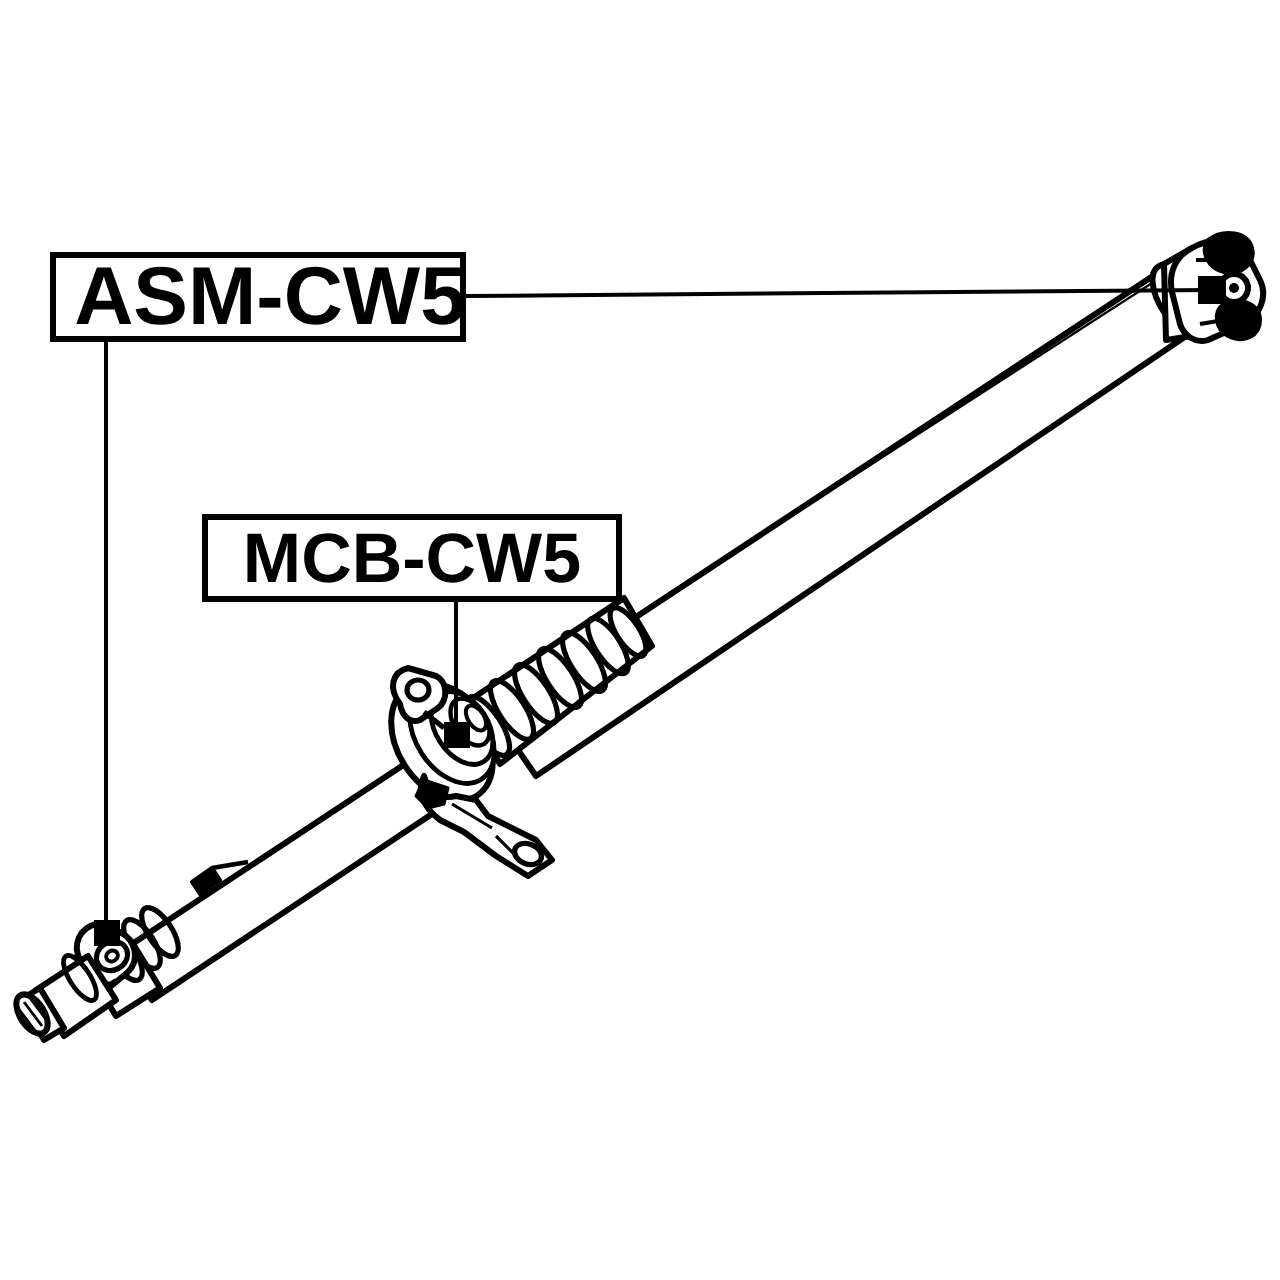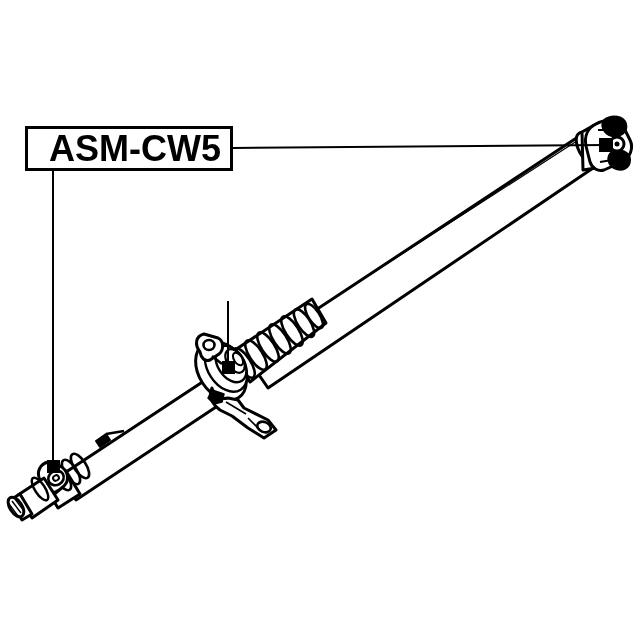--- a/index.html
+++ b/index.html
@@ -42,21 +42,21 @@
     letter-spacing: 0px;
     line-height: 1;
   }
   #callout-asm {
     left: 25px;
     top: 126px;
     width: 208px;
     height: 45px;
   }
   #callout-asm .callout-label {
-    font-size: 36px;
+    font-size: 41px;
     margin-left: 12px;
   }
   #callout-mcb {
     left: 101px;
     top: 257px;
     width: 210px;
     height: 44px;
   }
   #callout-mcb .callout-label {
     font-size: 35px;
@@ -203,14 +203,17 @@
       <line x1="228" y1="301" x2="228" y2="367" stroke="#000000" stroke-width="2"></line>
       <rect x="222" y="361" width="13" height="13" fill="#000000"></rect>
     </g>
 
   </svg>
 
   <div class="callout-box" id="callout-asm">
     <span class="callout-label">ASM-CW5</span>
   </div>
 
+  <div class="callout-box" id="callout-mcb">
+    <span class="callout-label">MCB-CW5</span>
+  </div>
 
 </div>
 
 </body></html>

